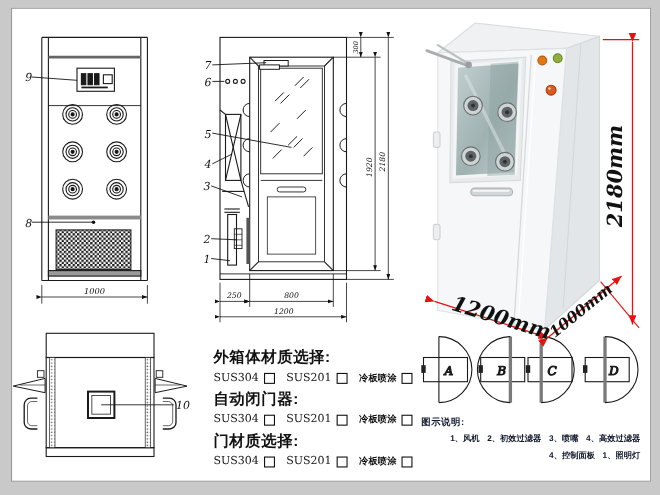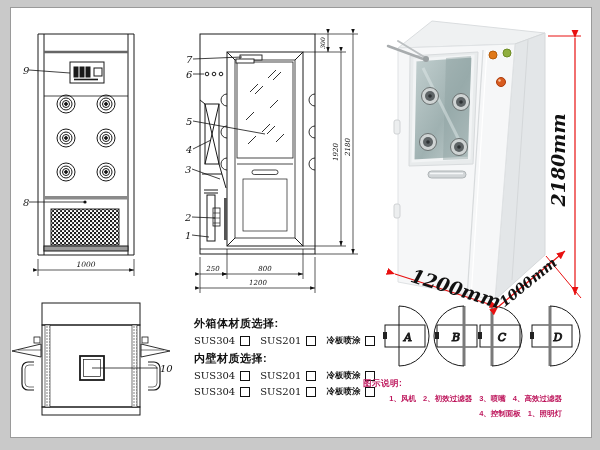--- a/index.html
+++ b/index.html
@@ -6,28 +6,28 @@
   .canvas{position:relative;width:600px;height:450px;background:#c9c9c9;overflow:hidden;
           font-family:"Liberation Sans",sans-serif;}
   .paper{position:absolute;left:10px;top:7px;width:580px;height:429px;background:#ffffff;
          border:1px solid #9a9a9a;}
   .abs{position:absolute;}
   svg{position:absolute;overflow:visible;}
   svg text{font-family:"DejaVu Serif",serif;font-style:italic;fill:#111;}
   .cnsmall{font-family:"Liberation Sans",sans-serif;color:#111;}
   
   .materials{position:absolute;left:194px;top:312px;width:188px;z-index:3;}
-  .mat-title{font-size:11px;font-weight:bold;color:#111;margin:4px 0 3px 0;letter-spacing:.5px;}
+  .mat-title{font-size:14px;font-weight:bold;color:#111;margin:4px 0 3px 0;letter-spacing:.5px;}
   .mat-row{display:flex;align-items:center;margin:0 0 3px 0;height:13px;}
   .opt{font-family:"DejaVu Serif",serif;font-size:10px;color:#111;white-space:nowrap;}
   .opt.cn{font-family:"Liberation Sans",sans-serif;font-style:normal;font-weight:bold;font-size:8.5px;}
   .cb{display:inline-block;width:8px;height:8px;border:1.5px solid #111;margin:0 10px 0 5px;background:#fff;}
   .cb:last-child{margin-right:0;}
   
-  .legend{position:absolute;left:363px;top:378px;width:206px;z-index:3;color:#be185d;}
+  .legend{position:absolute;left:383px;top:378px;width:206px;z-index:3;color:#0f172a;}
   .legend-title{font-size:8.5px;font-weight:bold;margin-bottom:4px;letter-spacing:.5px;}
   .legend-row{font-size:7.5px;font-weight:600;margin-bottom:5px;white-space:nowrap;display:flex;justify-content:flex-end;}
   .legend-row span{margin-right:7px;}
 </style>
 </head>
 <body>
 
 <div class="canvas">
   <div class="paper"></div>
 
@@ -389,29 +389,30 @@
   <div class="materials">
     <div class="mat-title">外箱体材质选择:</div>
     <div class="mat-row">
       <span class="opt">SUS304</span>
       <span class="cb"></span>
       <span class="opt">SUS201</span>
       <span class="cb"></span>
       <span class="opt cn">冷板喷涂</span>
       <span class="cb"></span>
     </div>
-    <div class="mat-title">内壁材质选择:</div>
+    <div class="mat-title">自动闭门器:</div>
     <div class="mat-row">
       <span class="opt">SUS304</span>
       <span class="cb"></span>
       <span class="opt">SUS201</span>
       <span class="cb"></span>
       <span class="opt cn">冷板喷涂</span>
       <span class="cb"></span>
     </div>
+    <div class="mat-title">门材质选择:</div>
     <div class="mat-row">
       <span class="opt">SUS304</span>
       <span class="cb"></span>
       <span class="opt">SUS201</span>
       <span class="cb"></span>
       <span class="opt cn">冷板喷涂</span>
       <span class="cb"></span>
     </div>
   </div>
 

